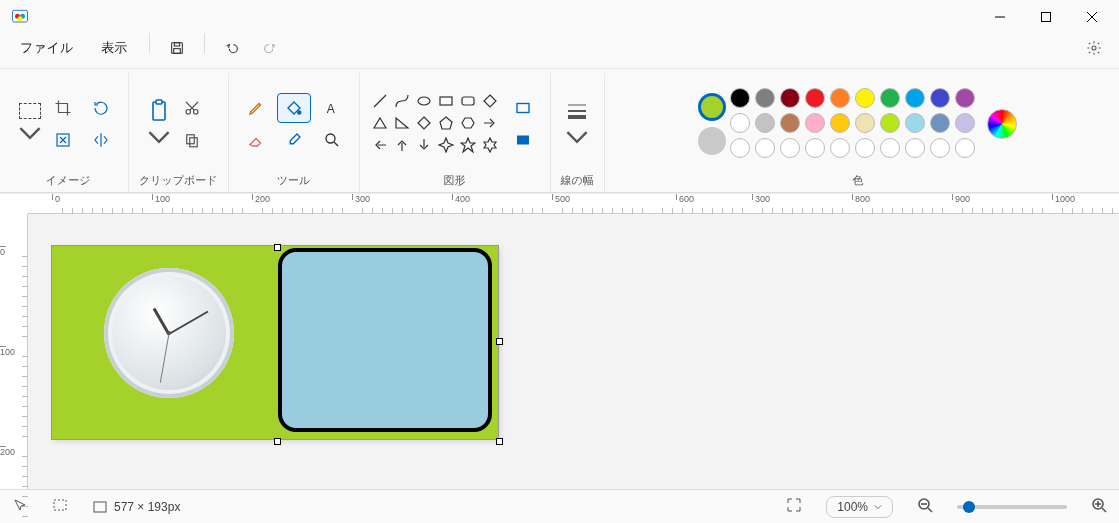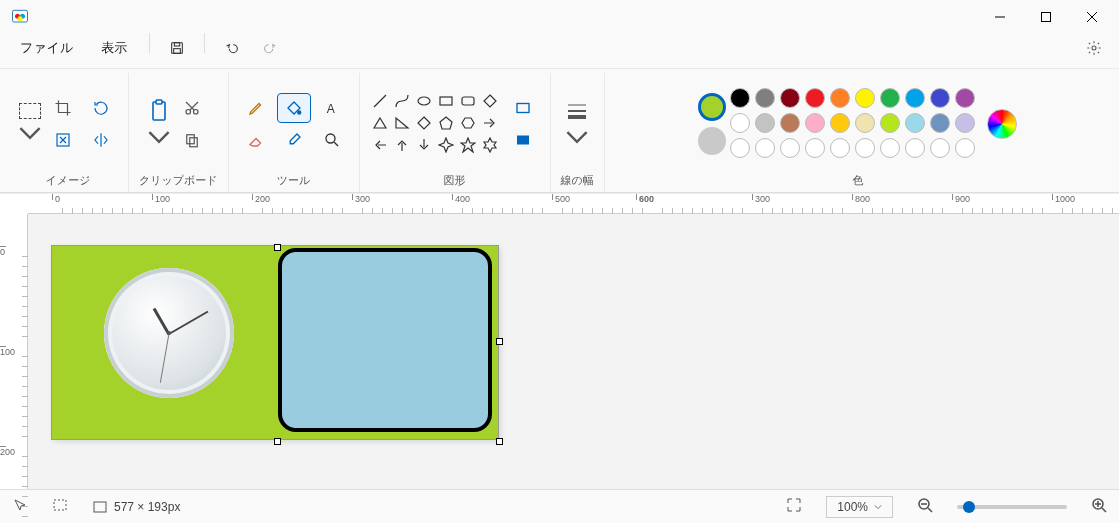--- a/index.html
+++ b/index.html
@@ -67,21 +67,21 @@
 .hand { position:absolute; left:50%; top:50%; background:#444; transform-origin: left center; }
 .hand.h { width:30px; height:3px; transform: rotate(-120deg); }
 .hand.m { width:45px; height:2px; transform: rotate(-30deg); }
 .hand.s { width:50px; height:1px; background:#777; transform: rotate(100deg); }
 .rounded-shape { position:absolute; left:226px; top:2px; width:214px; height:184px; border-radius: 18px; background:#99ccdf; border:4px solid #000; }
 .sel-handle { position:absolute; width:7px; height:7px; background:#fff; border:1px solid #000; }
 
 
 .statusbar { height: 34px; border-top: 1px solid #ddd; background: #fafafa; display:flex; align-items: center; padding: 0 12px; gap: 24px; font-size: 12px; color:#444; }
 .statusbar .spacer { flex:1; }
-.zoom-box { display:flex; align-items:center; gap:6px; border:1px solid #ccc; border-radius:0; padding:3px 10px; }
+.zoom-box { display:flex; align-items:center; gap:6px; border:1px solid #ccc; border-radius:8px; padding:3px 10px; }
 .slider { width: 110px; height: 4px; background: #ccc; border-radius: 2px; position: relative; }
 .slider .thumb { position:absolute; left:6px; top:-4px; width:12px; height:12px; border-radius:50%; background:#0067c0; }
 
 .sicon { width:16px; height:16px; }
 </style>
 </head>
 <body>
 
 <div class="titlebar">
   <span class="app-icon">
@@ -449,21 +449,21 @@
       <div class="tick" style="left: 524px;">500</div>
       <div class="tick minor" style="left: 534px;"></div>
       <div class="tick minor" style="left: 544px;"></div>
       <div class="tick minor" style="left: 554px;"></div>
       <div class="tick minor" style="left: 564px;"></div>
       <div class="tick minor" style="left: 574px;"></div>
       <div class="tick minor" style="left: 584px;"></div>
       <div class="tick minor" style="left: 594px;"></div>
       <div class="tick minor" style="left: 604px;"></div>
       <div class="tick minor" style="left: 614px;"></div>
-      <div class="tick" style="left: 608px; font-weight: bold;">600</div>
+      <div class="tick" style="left: 648px;">600</div>
       <div class="tick minor" style="left: 634px;"></div>
       <div class="tick minor" style="left: 644px;"></div>
       <div class="tick minor" style="left: 654px;"></div>
       <div class="tick minor" style="left: 664px;"></div>
       <div class="tick minor" style="left: 674px;"></div>
       <div class="tick minor" style="left: 684px;"></div>
       <div class="tick minor" style="left: 694px;"></div>
       <div class="tick minor" style="left: 704px;"></div>
       <div class="tick minor" style="left: 714px;"></div>
       <div class="tick" style="left: 724px;">300</div>

